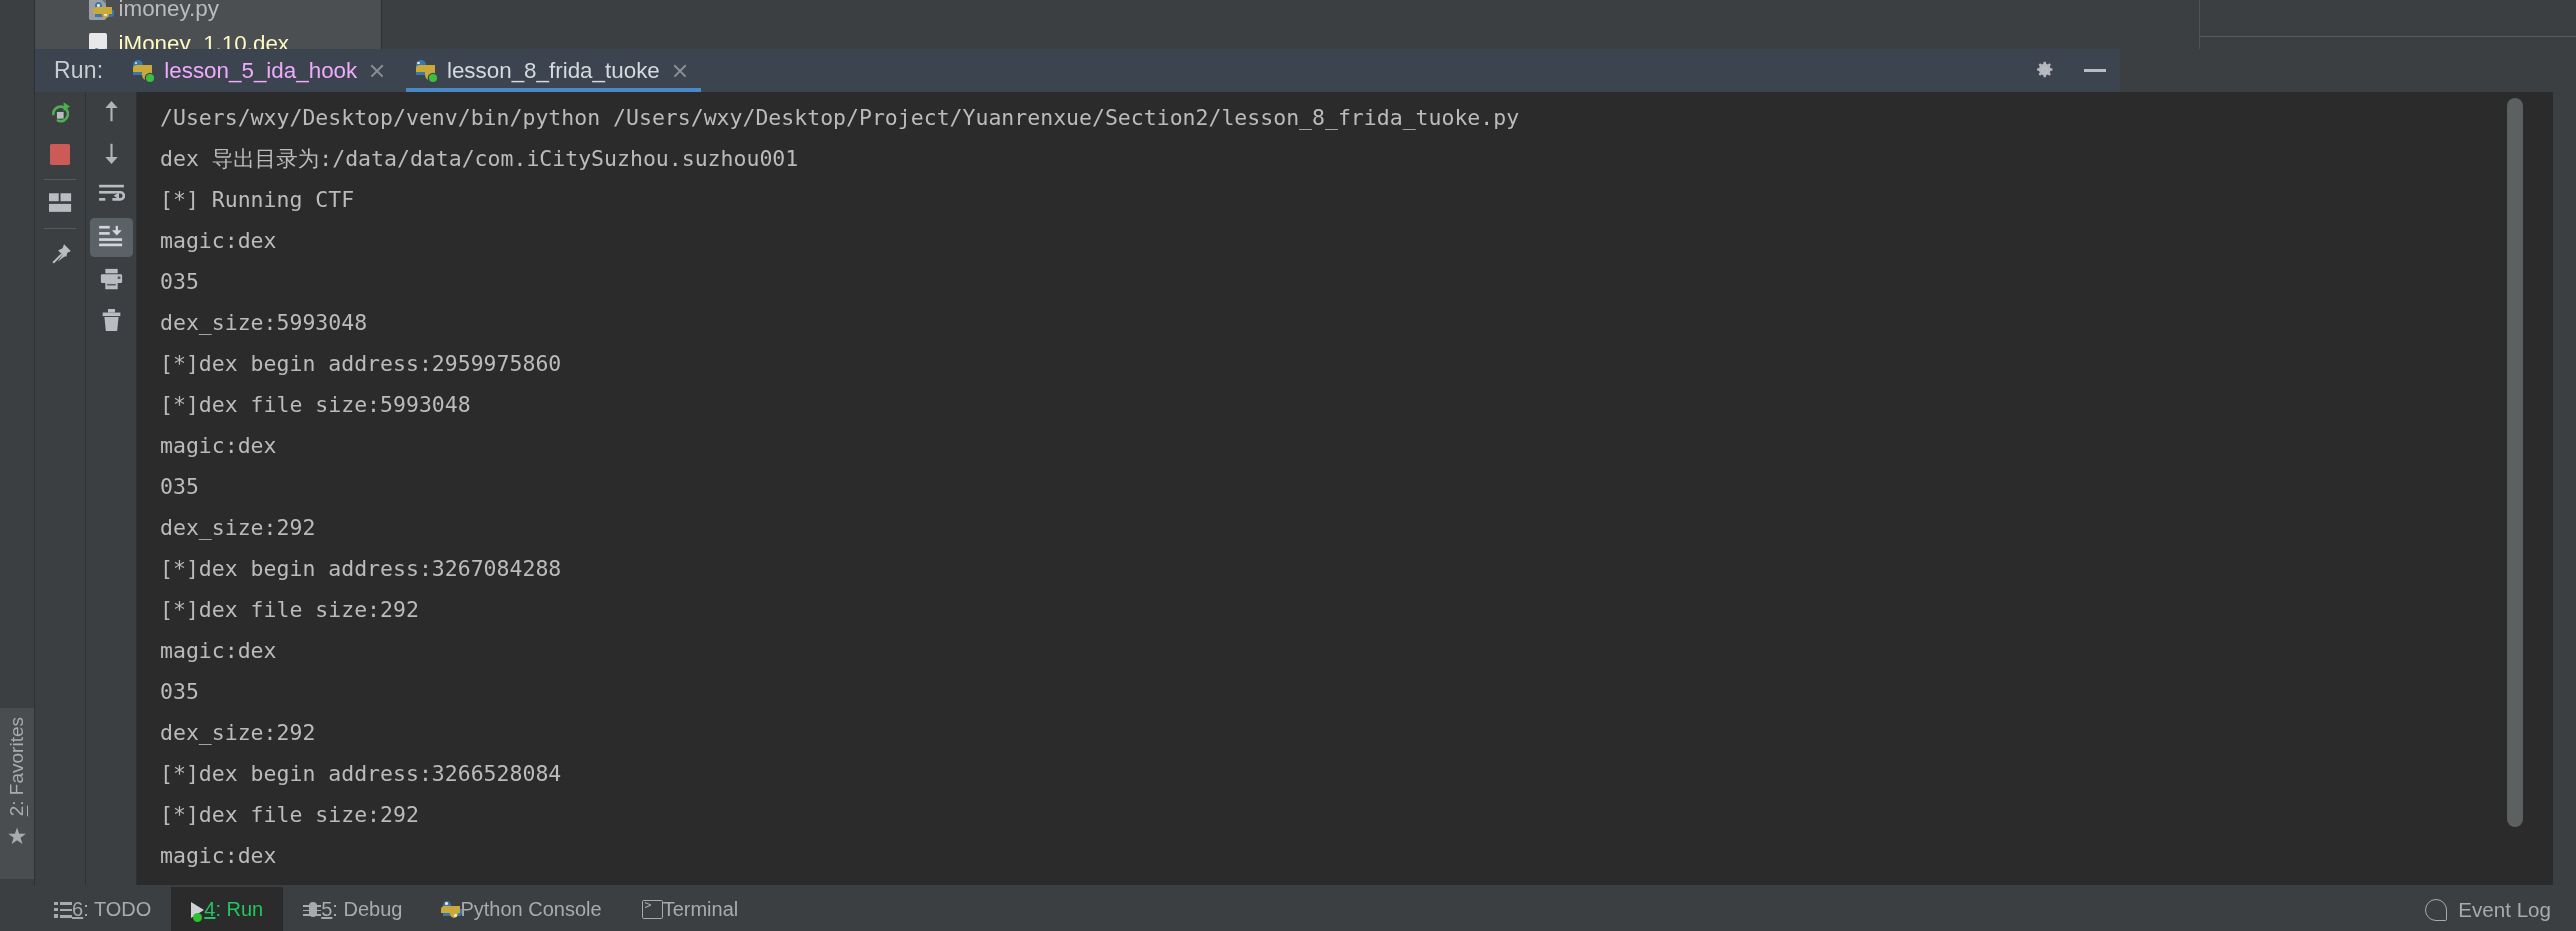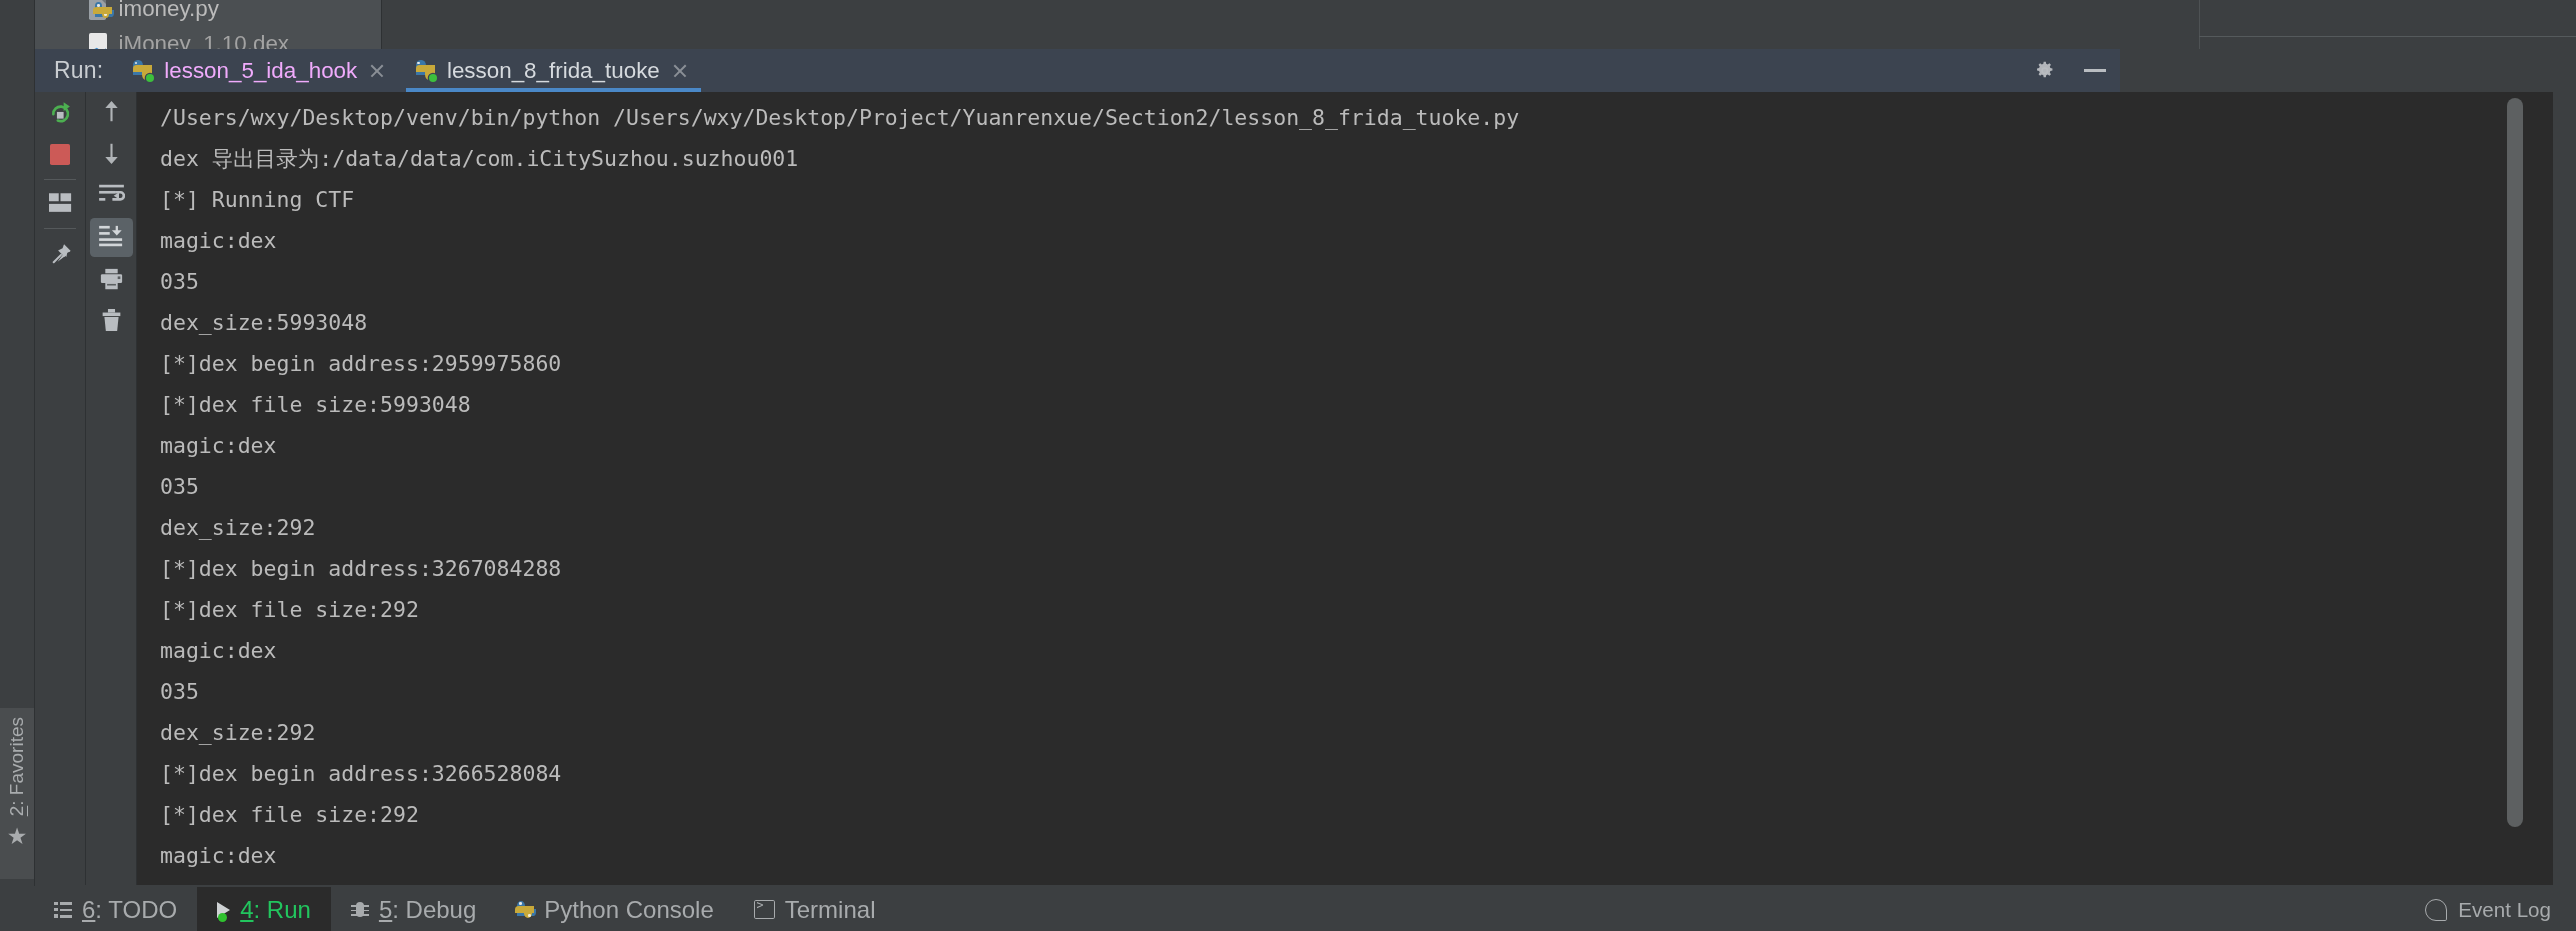--- a/index.html
+++ b/index.html
@@ -29,21 +29,21 @@
     position: absolute; left: 35px; top: 0;
     width: 346px; height: 49px;
     background: #4b4f52;
   }
   .tree-row {
     position: absolute; left: 54px;
     display: flex; align-items: center; gap: 8px;
     color: #bbbbbb; font-size: 22.4px; white-space: nowrap;
   }
   .tree-row.r1 { top: -3.6px; }
-  .tree-row.r2 { top: 30.5px; color: #a3a3a3; gap: 8px; }
+  .tree-row.r2 { top: 30.5px; color: #fef9c3; gap: 8px; }
   .tree-clip { position:absolute; left:35px; top:0; width:346px; height:49px; overflow:hidden; }
   .pyfile-ico { position: relative; width: 21.5px; height: 25px; flex: none; }
   .pyfile-ico .sheet {
     position: absolute; left: 0; top: 0.9px; width: 17px; height: 22.4px;
     background: #9aa0a6; border-radius: 1.8px;
   }
   .pyfile-ico .fold {
     position: absolute; left: 10.8px; top: 0.9px;
     width: 0; height: 0;
     border-left: 6.3px solid transparent;
@@ -236,23 +236,23 @@
   }
 
   
   .statusbar {
     position: absolute; left: 0; top: 887px;
     width: 2576px; height: 45px;
     background: #3c3f41;
     display: flex; align-items: center;
   }
   .sb-item {
-    display: flex; align-items: center; gap: 10px;
+    display: flex; align-items: center; 
     height: 45px; padding: 0 20px;
-    color: #a8abad; font-size: 24px; white-space: nowrap;
+    color: #a8abad; font-size: 20px; white-space: nowrap;
   }
   .sb-item.active { background: #2b2b2b; color: #22c55e; }
   .sb-item u { text-decoration: underline; }
   .sb-spacer { flex: 1; }
   .sb-right {
     display: flex; align-items: center; gap: 10.8px;
     padding-right: 25px; color: #a8abad; font-size: 20.6px;
   }
   .ico-todo { position: relative; width: 18px; height: 16px; flex: none; }
   .ico-todo i {

